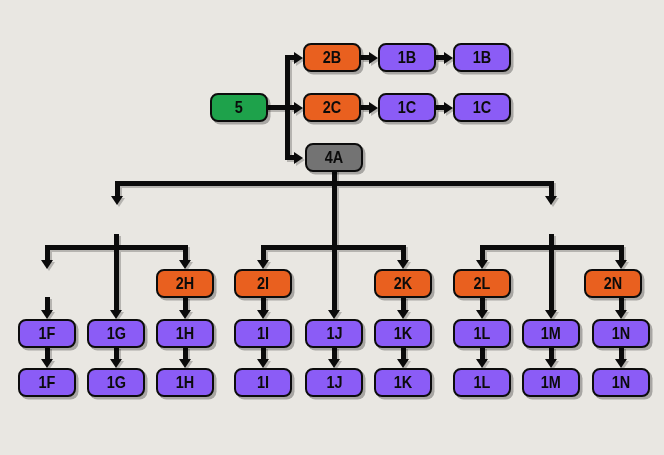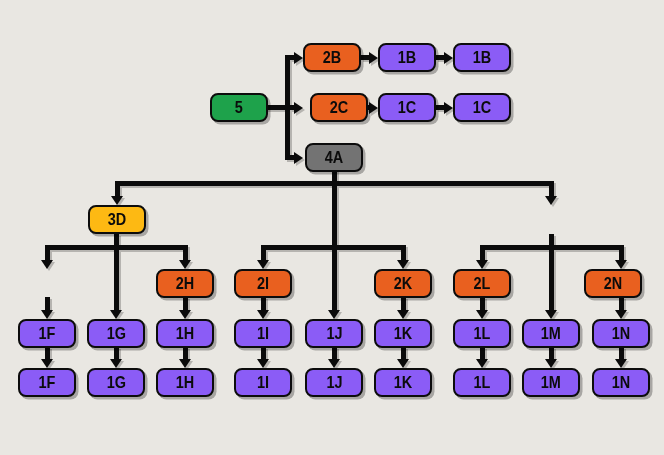--- a/index.html
+++ b/index.html
@@ -129,35 +129,32 @@
     </div>
   <div class="node orange" style="left:303px;top:43px">
       <span class="lbl">2B</span>
     </div>
   <div class="node white" style="left:378px;top:43px">
       <span class="lbl">1B</span>
     </div>
   <div class="node white" style="left:453px;top:43px">
       <span class="lbl">1B</span>
     </div>
-  <div class="node orange" style="left:310px;top:93px">
+  <div class="node orange" style="left:303px;top:93px">
       <span class="lbl">2C</span>
     </div>
   <div class="node white" style="left:378px;top:93px">
       <span class="lbl">1C</span>
     </div>
   <div class="node white" style="left:453px;top:93px">
       <span class="lbl">1C</span>
     </div>
   <div class="node blue" style="left:305px;top:143px">
       <span class="lbl">4A</span>
     </div>
-  <div class="node yellow" style="left:88px;top:205px">
-      <span class="lbl">3D</span>
-    </div>
   <div class="node orange" style="left:156px;top:269px">
       <span class="lbl">2H</span>
     </div>
   <div class="node orange" style="left:234px;top:269px">
       <span class="lbl">2I</span>
     </div>
   <div class="node orange" style="left:374px;top:269px">
       <span class="lbl">2K</span>
     </div>
   <div class="node orange" style="left:453px;top:269px">

